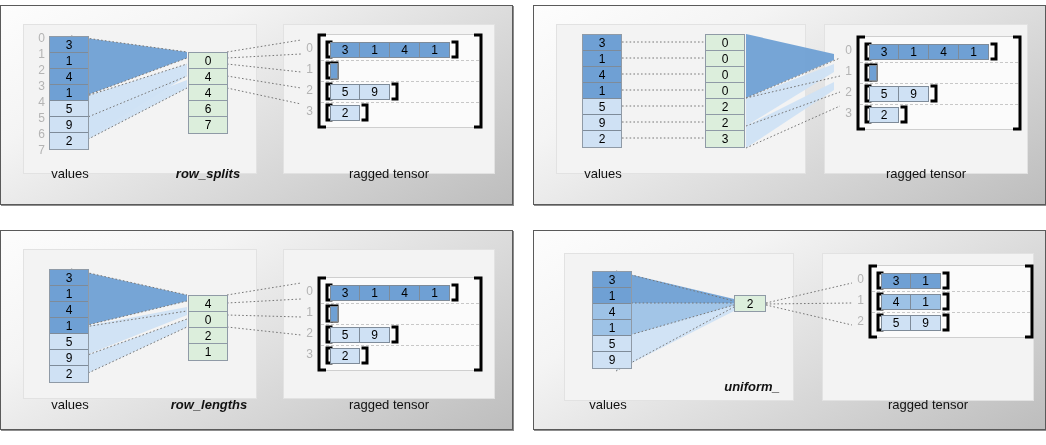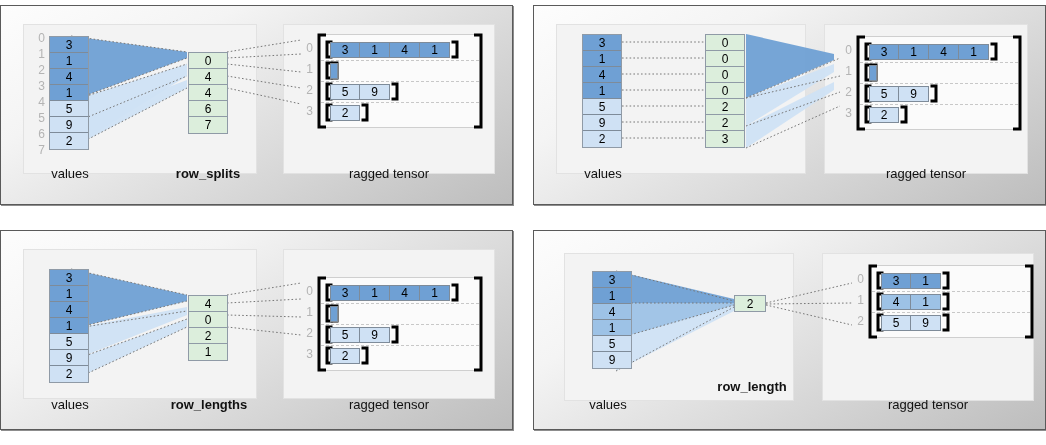--- a/index.html
+++ b/index.html
@@ -29,21 +29,21 @@
   .card.right{left:282px;top:18px;width:212px;height:150px;}
 
   .card.left-wide{left:22px;top:18px;width:250px;height:150px;}
   .card.right-narrow{left:290px;top:18px;width:204px;height:150px;}
 
   
   .caption{
     position:absolute;font-size:13px;color:#111;white-space:nowrap;
     text-align:center;line-height:15px;
   }
-  .caption.bold{font-weight:bold;}
+  .caption.bold{font-weight:bold;font-style:italic;}
 
   
   .valcol{position:absolute;border:1px solid #8f9aa6;box-sizing:border-box;}
   .vcell{
     height:16px;border-bottom:1px solid #7e8b99;box-sizing:border-box;
     font-size:12px;color:#000;display:flex;align-items:center;justify-content:center;
   }
   .vcell:last-child{border-bottom:none;}
 
   
@@ -417,21 +417,21 @@
         <div class="vcell" style="background: rgb(111, 160, 212);">1</div>
         <div class="vcell" style="background: rgb(157, 194, 230);">4</div>
         <div class="vcell" style="background: rgb(157, 194, 230);">1</div>
         <div class="vcell" style="background: rgb(207, 225, 244);">5</div>
         <div class="vcell" style="background: rgb(207, 225, 244);">9</div>
       </div>
     <div class="scalarbox" style="left:200px;top:64px;width:32px;height:17px;">2</div>
 
     <div class="caption" style="left:34px;top:166px;width:80px;">values</div>
     <div class="caption bold" style="left:150px;top:148px;width:136px;">
-      <div>row_length</div>
+      <div>uniform_</div>
     </div>
     <div class="caption" style="left:312px;top:166px;width:164px;">ragged tensor</div>
 
     <div class="rt" style="left:318px;top:34px;">
         <div class="rt-body" style="left: 18px; top: 0px; width: 162px; height: 73px;"></div>
         <svg width="182" height="77" class="ov" style="left: 16px; top: 0px;">
           <path d="M 9,1 L 2,1 L 2,72 L 9,72" stroke="#000" stroke-width="3" fill="none"></path>
           <path d="M 157,1 L 164,1 L 164,72 L 157,72" stroke="#000" stroke-width="3" fill="none"></path>
         </svg>
         <div class="rt-sep" style="left: 20px; top: 26px; width: 158px;"></div>

